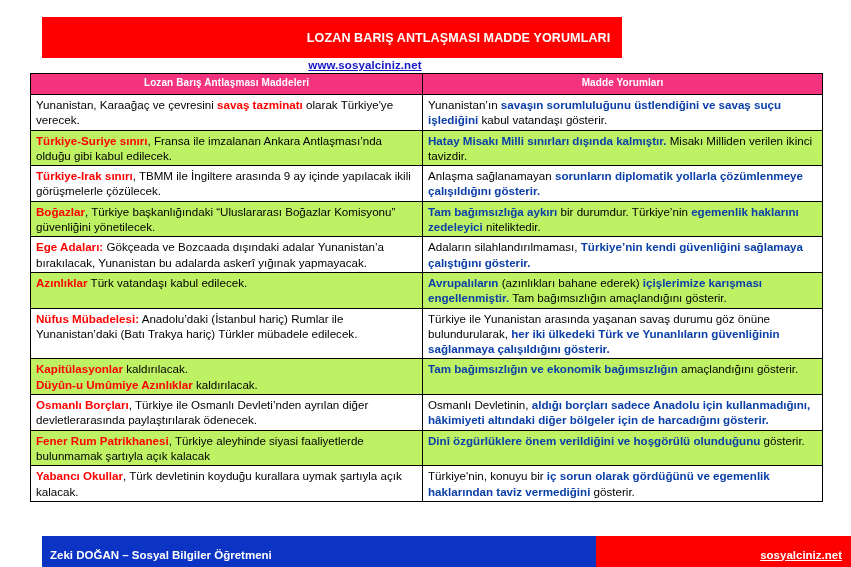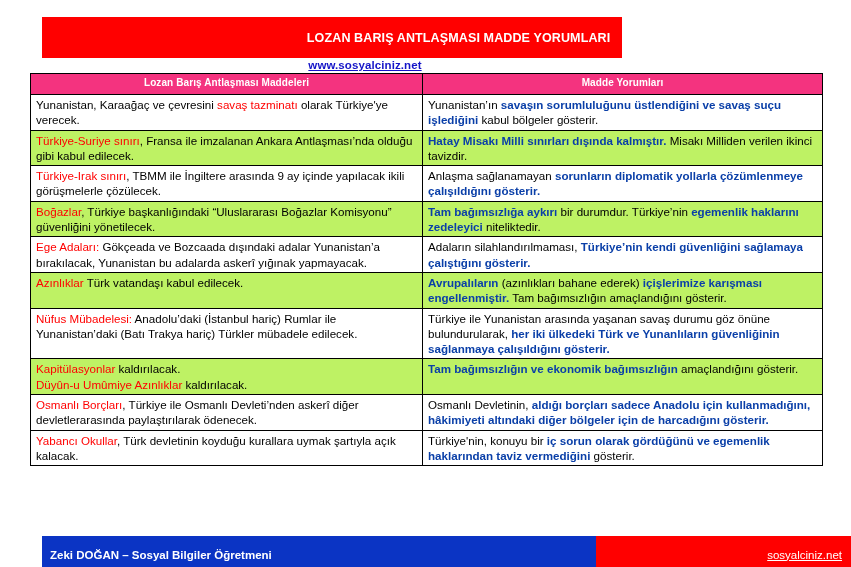--- a/index.html
+++ b/index.html
@@ -100,21 +100,21 @@
     font-size: 11.6px;
     line-height: 1.32;
     color: #000000;
   }
   tr.alt td { background: #bef264; }
   tr.plain td { background: #FFFFFF; }
 
   col.c1 { width: 392px; }
   col.c2 { width: 400px; }
 
-  .hl-red  { color: #FF0000; font-weight: normal; }
+  .hl-red  { color: #FF0000; font-weight: bold; }
   .hl-blue { color: #0A3FA8; font-weight: bold; }
 
   
   .watermark {
     position: absolute;
     left: 232px; top: 300px;
     width: 260px;
     pointer-events: none;
     z-index: 0;
     opacity: .30;
@@ -157,21 +157,21 @@
     flex: 0 0 255px;
     background: #FF0000;
     display: flex;
     align-items: center;
     justify-content: flex-end;
     padding-right: 9px;
   }
   .footer-right .flink {
     color: #FFFFFF;
     font-size: 11.5px;
-    font-weight: normal;
+    font-weight: bold;
     text-decoration: underline;
   }
 </style>
 </head>
 <body>
 
 <div class="banner">
   <div class="banner-left">
     <span class="btxt">LOZAN BARIŞ ANTLAŞMASI MADDE YORUMLARI</span>
   </div>
@@ -192,21 +192,21 @@
       </colgroup>
     <thead>
       <tr>
         <th>Lozan Barış Antlaşması Maddeleri</th>
         <th>Madde Yorumları</th>
       </tr>
     </thead>
     <tbody id="tbody">
         <tr class="plain">
           <td class="cell"><span>Yunanistan, Karaağaç ve çevresini </span><span class="hl-red">savaş tazminatı</span><span> olarak Türkiye'ye verecek.</span></td>
-          <td class="cell"><span>Yunanistan’ın </span><span class="hl-blue">savaşın sorumluluğunu üstlendiğini ve savaş suçu işlediğini</span><span> kabul bölgeler gösterir.</span></td>
+          <td class="cell"><span>Yunanistan’ın </span><span class="hl-blue">savaşın sorumluluğunu üstlendiğini ve savaş suçu işlediğini</span><span> kabul vatandaşı gösterir.</span></td>
         </tr>
         <tr class="alt">
           <td class="cell"><span class="hl-red">Türkiye-Suriye sınırı</span><span>, Fransa ile imzalanan Ankara Antlaşması’nda olduğu gibi kabul edilecek.</span></td>
           <td class="cell"><span class="hl-blue">Hatay Misakı Milli sınırları dışında kalmıştır.</span><span> Misakı Milliden verilen ikinci tavizdir.</span></td>
         </tr>
         <tr class="plain">
           <td class="cell"><span class="hl-red">Türkiye-Irak sınırı</span><span>, TBMM ile İngiltere arasında 9 ay içinde yapılacak ikili görüşmelerle çözülecek.</span></td>
           <td class="cell"><span>Anlaşma sağlanamayan </span><span class="hl-blue">sorunların diplomatik yollarla çözümlenmeye çalışıldığını gösterir.</span></td>
         </tr>
         <tr class="alt">
@@ -223,22 +223,26 @@
         </tr>
         <tr class="plain">
           <td class="cell"><span class="hl-red">Nüfus Mübadelesi:</span><span> Anadolu’daki (İstanbul hariç) Rumlar ile Yunanistan’daki (Batı Trakya hariç) Türkler mübadele edilecek.</span></td>
           <td class="cell"><span>Türkiye ile Yunanistan arasında yaşanan savaş durumu göz önüne bulundurularak, </span><span class="hl-blue">her iki ülkedeki Türk ve Yunanlıların güvenliğinin sağlanmaya çalışıldığını gösterir.</span></td>
         </tr>
         <tr class="alt">
           <td class="cell"><span class="hl-red">Kapitülasyonlar</span><span> kaldırılacak.</span><br><span class="hl-red">Düyûn-u Umûmiye Azınlıklar</span><span> kaldırılacak.</span></td>
           <td class="cell"><span class="hl-blue">Tam bağımsızlığın ve ekonomik bağımsızlığın</span><span> amaçlandığını gösterir.</span></td>
         </tr>
         <tr class="plain">
-          <td class="cell"><span class="hl-red">Osmanlı Borçları</span><span>, Türkiye ile Osmanlı Devleti’nden askerî diğer devletlerarasında paylaştırılarak ödenecek.</span></td>
+          <td class="cell"><span class="hl-red">Osmanlı Borçları</span><span>, Türkiye ile Osmanlı Devleti’nden ayrılan diğer devletlerarasında paylaştırılarak ödenecek.</span></td>
           <td class="cell"><span>Osmanlı Devletinin, </span><span class="hl-blue">aldığı borçları sadece Anadolu için kullanmadığını, hâkimiyeti altındaki diğer bölgeler için de harcadığını gösterir.</span></td>
+        </tr>
+        <tr class="alt">
+          <td class="cell"><span class="hl-red">Fener Rum Patrikhanesi</span><span>, Türkiye aleyhinde siyasi faaliyetlerde bulunmamak şartıyla açık kalacak</span></td>
+          <td class="cell"><span class="hl-blue">Dinî özgürlüklere önem verildiğini ve hoşgörülü olunduğunu</span><span> gösterir.</span></td>
         </tr>
         <tr class="plain">
           <td class="cell"><span class="hl-red">Yabancı Okullar</span><span>, Türk devletinin koyduğu kurallara uymak şartıyla açık kalacak.</span></td>
           <td class="cell"><span>Türkiye'nin, konuyu bir </span><span class="hl-blue">iç sorun olarak gördüğünü ve egemenlik haklarından taviz vermediğini</span><span> gösterir.</span></td>
         </tr>
       </tbody>
   </table>
 </div>
 
 <div class="footer">

